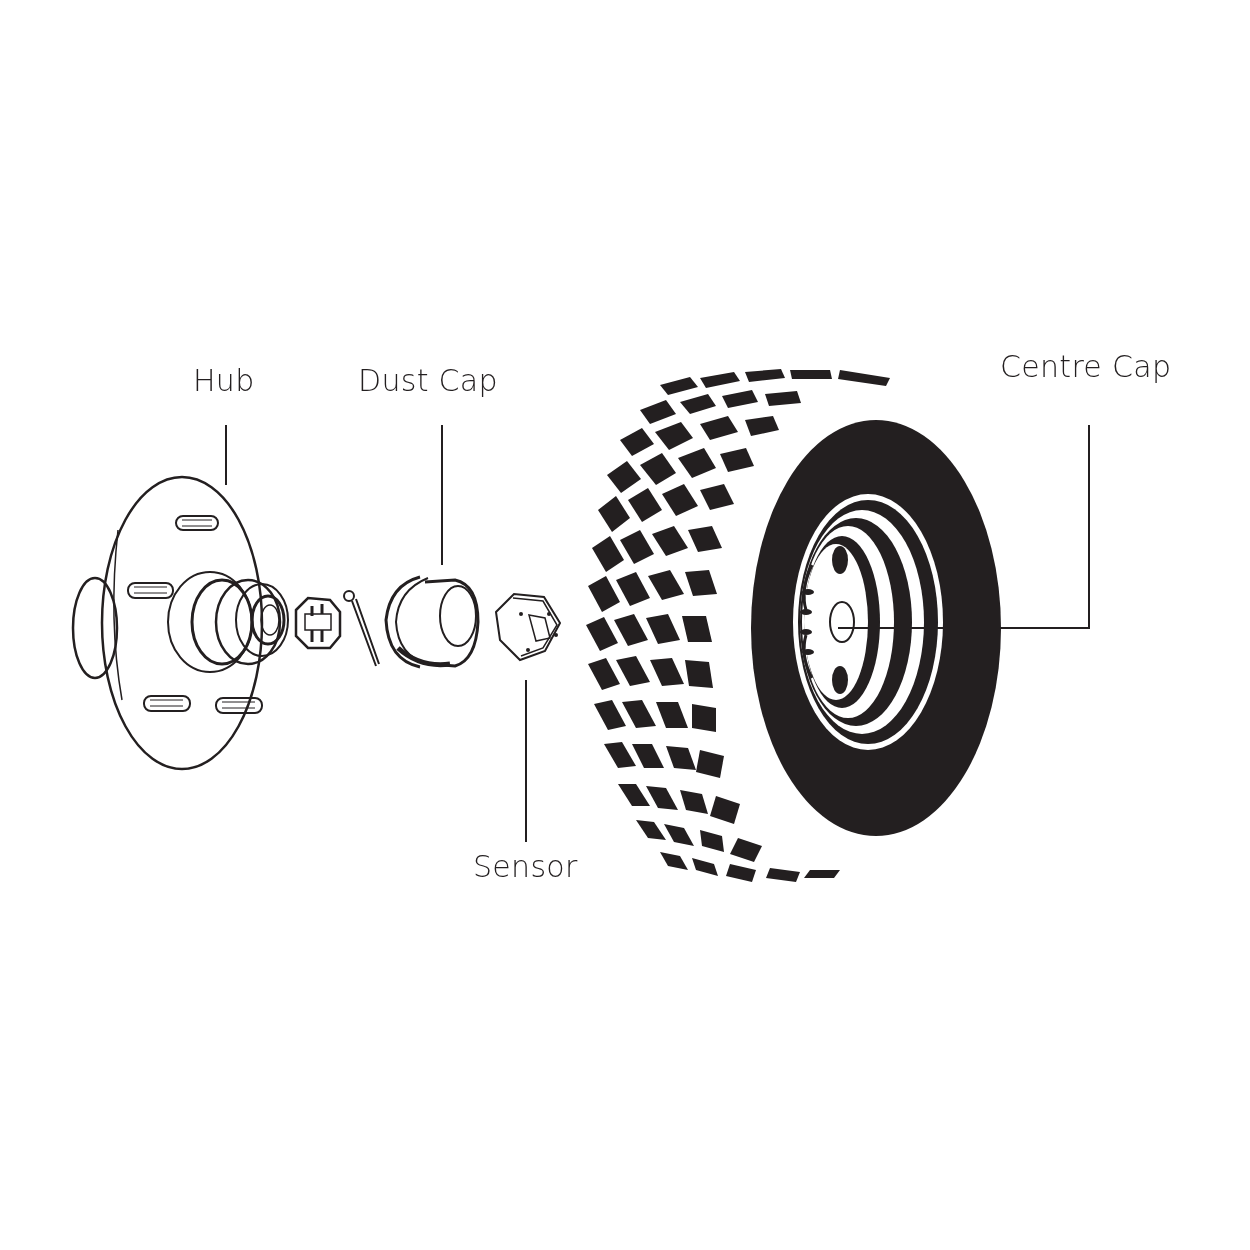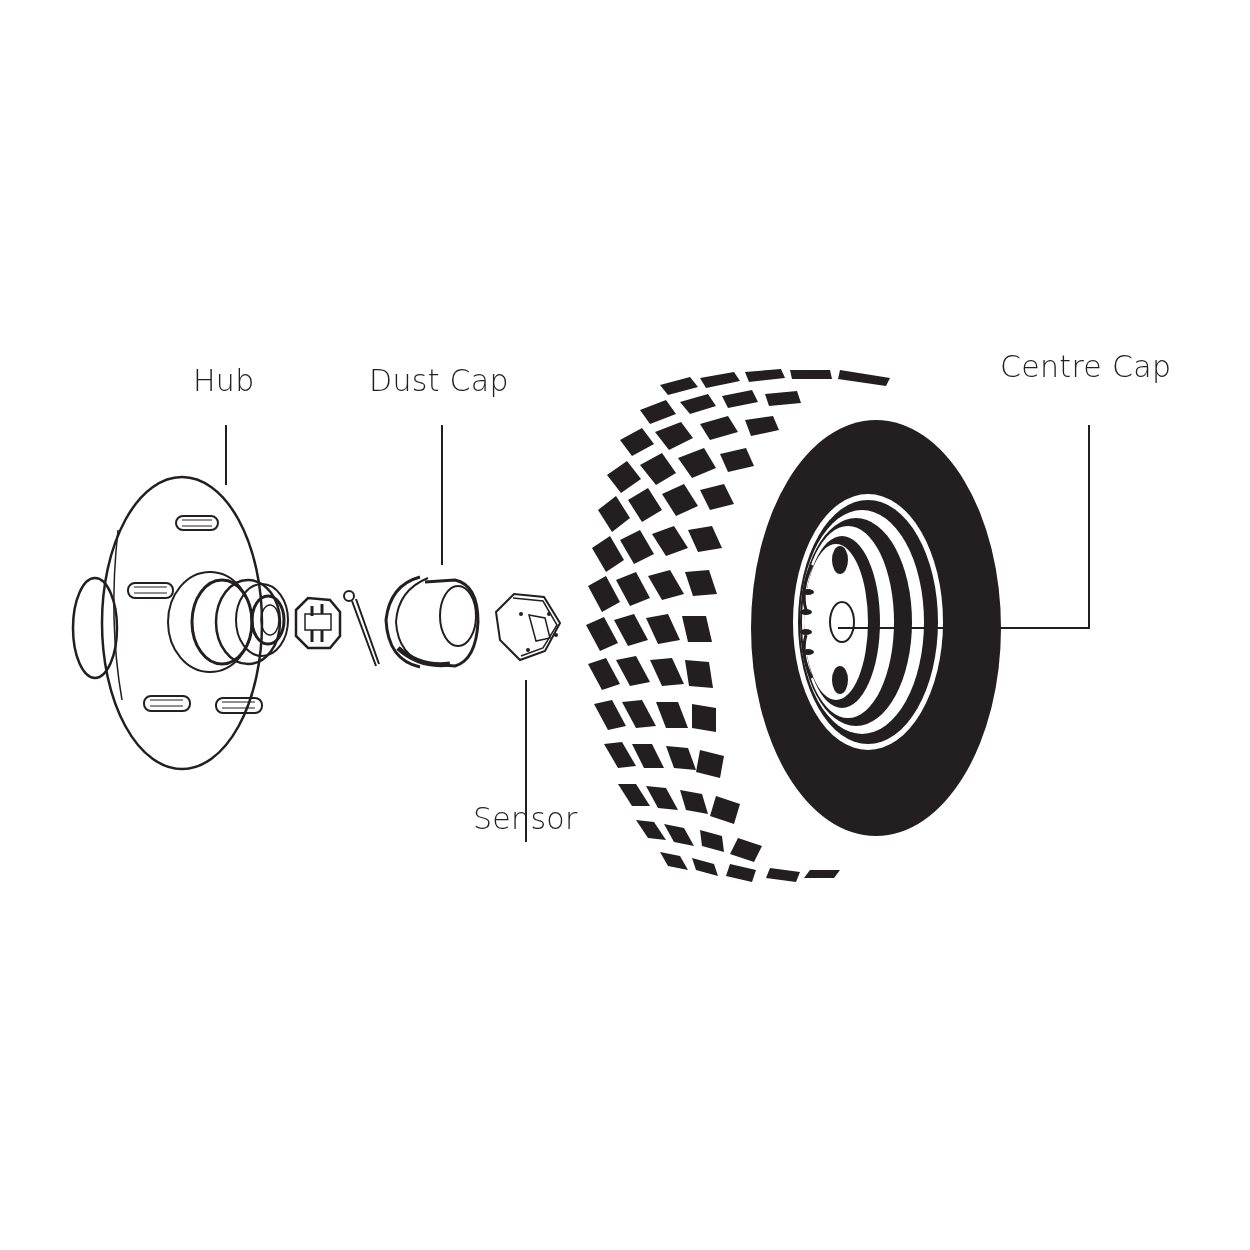--- a/index.html
+++ b/index.html
@@ -157,15 +157,15 @@
 
   <g>
     <line class="leader" x1="226" y1="425" x2="226" y2="485"></line>
     <line class="leader" x1="442" y1="425" x2="442" y2="565"></line>
     <line class="leader" x1="526" y1="680" x2="526" y2="842"></line>
     <polyline class="leader" points="1089,425 1089,628 838,628"></polyline>
   </g>
 </svg>
 
 <div class="label" style="left:193px; top:363px;">Hub</div>
-<div class="label" style="left:369px; top:363px;">Dust Cap</div>
+<div class="label" style="left:358px; top:363px;">Dust Cap</div>
 <div class="label" style="left:1000px; top:349px;">Centre Cap</div>
-<div class="label" style="left:473px; top:801px;">Sensor</div>
+<div class="label" style="left:473px; top:849px;">Sensor</div>
 
 </body></html>

